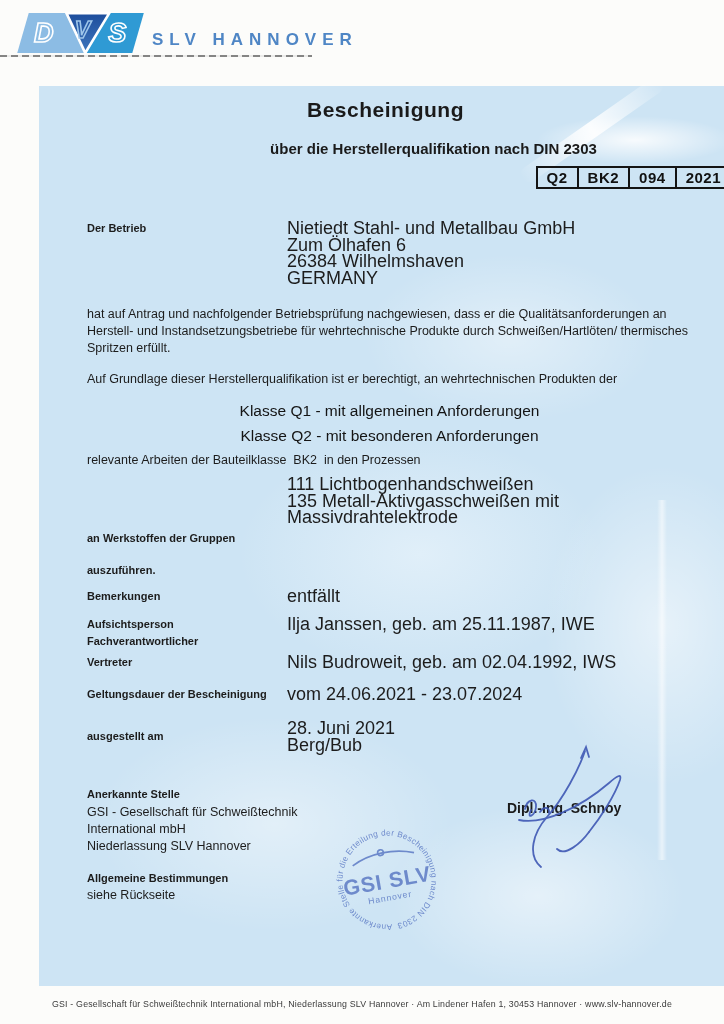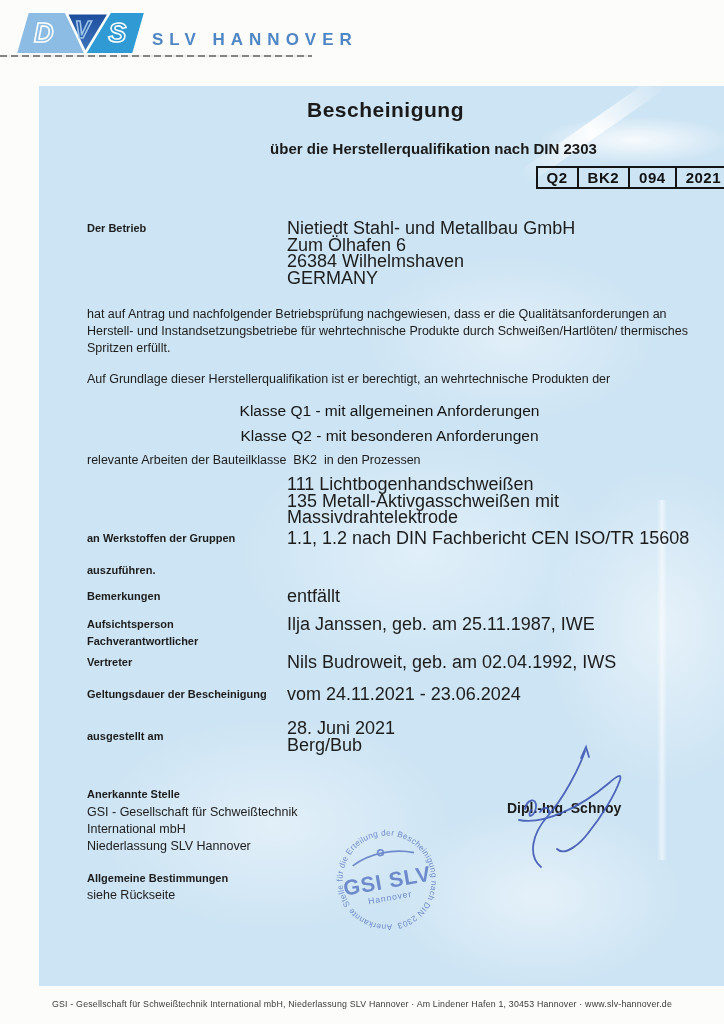--- a/index.html
+++ b/index.html
@@ -115,46 +115,45 @@
     </div>
   </div>
 
   <div class="lbl" style="top:134px">Der Betrieb</div>
   <div class="val multiline" style="top:134px">Nietiedt Stahl- und Metallbau GmbH
 Zum Ölhafen 6
 26384 Wilhelmshaven
 GERMANY</div>
 
   <div class="para" style="top:220px;width:608px">hat auf Antrag und nachfolgender Betriebsprüfung nachgewiesen, dass er die Qualitätsanforderungen an Herstell- und Instandsetzungsbetriebe für wehrtechnische Produkte durch Schweißen/Hartlöten/ thermisches Spritzen erfüllt.</div>
-  <div class="para" style="top:285px;width:625px">Auf Grundlage dieser Herstellerqualifikation ist er berechtigt, an wehrtechnische Produkten der</div>
+  <div class="para" style="top:285px;width:625px">Auf Grundlage dieser Herstellerqualifikation ist er berechtigt, an wehrtechnischen Produkten der</div>
 
   <div class="klasse" style="top:312px">Klasse Q1 - mit allgemeinen Anforderungen</div>
   <div class="klasse" style="top:337px">Klasse Q2 - mit besonderen Anforderungen</div>
 
   <div class="para prewrap" style="top:366px;width:620px">relevante Arbeiten der Bauteilklasse  BK2  in den Prozessen</div>
   <div class="val multiline" style="top:390px">111 Lichtbogenhandschweißen
 135 Metall-Aktivgasschweißen mit Massivdrahtelektrode</div>
 
   <div class="lbl" style="top:444px">an Werkstoffen der Gruppen</div>
-  <div class="val" style="top:444px">1.1, 1.2 nach DIN Fachbericht CEN ISO/TR 15608</div>
 
   <div class="lbl" style="top:476px">auszuführen.</div>
 
   <div class="lbl" style="top:502px">Bemerkungen</div>
   <div class="val" style="top:502px">entfällt</div>
 
   <div class="lbl multiline" style="top:530px">Aufsichtsperson
 Fachverantwortlicher</div>
   <div class="val" style="top:530px">Ilja Janssen, geb. am 25.11.1987, IWE</div>
 
   <div class="lbl" style="top:568px">Vertreter</div>
   <div class="val" style="top:568px">Nils Budroweit, geb. am 02.04.1992, IWS</div>
 
   <div class="lbl" style="top:600px">Geltungsdauer der Bescheinigung</div>
-  <div class="val" style="top:600px">vom 24.11.2021 - 23.06.2024</div>
+  <div class="val" style="top:600px">vom 24.06.2021 - 23.07.2024</div>
 
   <div class="lbl" style="top:642px">ausgestellt am</div>
   <div class="val multiline" style="top:634px">28. Juni 2021
 Berg/Bub</div>
 
   <div class="lbl" style="top:700px">Anerkannte Stelle</div>
   <div class="para multiline" style="top:718px;width:300px">GSI - Gesellschaft für Schweißtechnik
 International mbH
 Niederlassung SLV Hannover</div>
 

